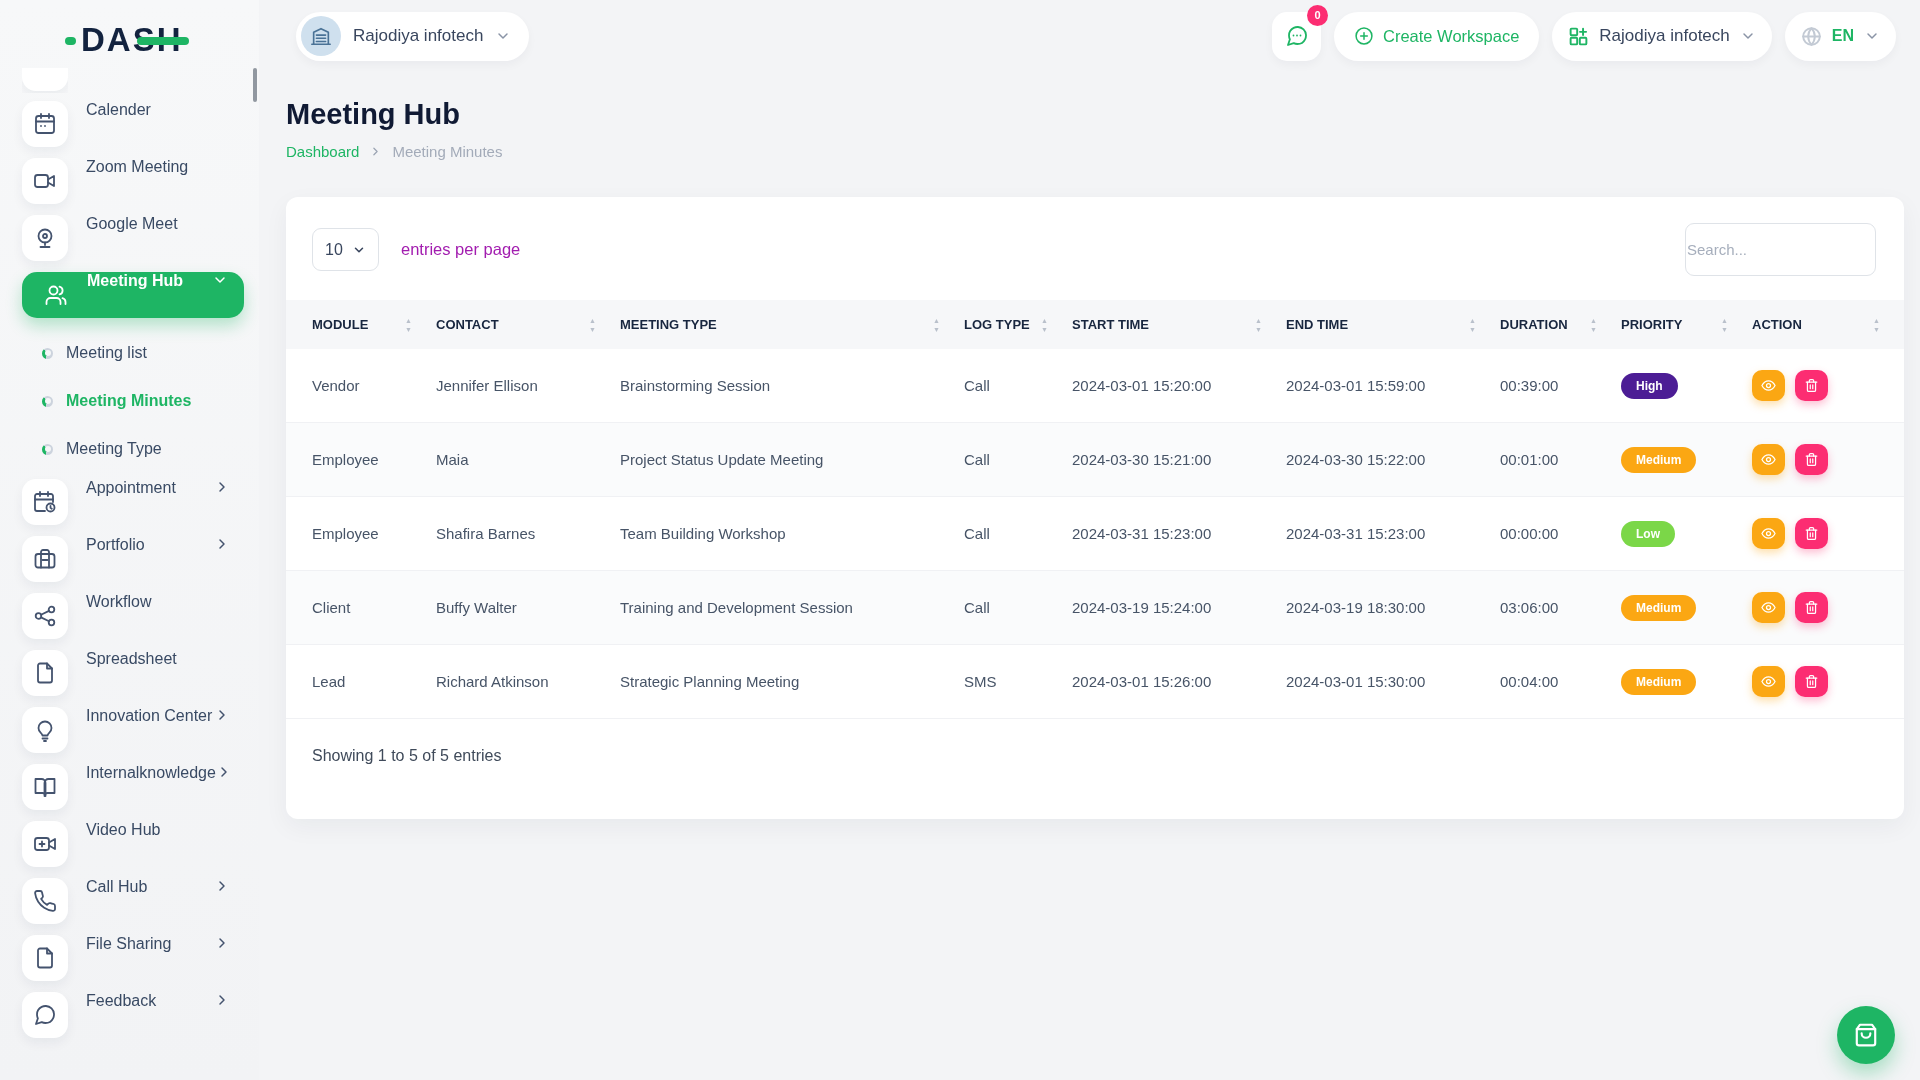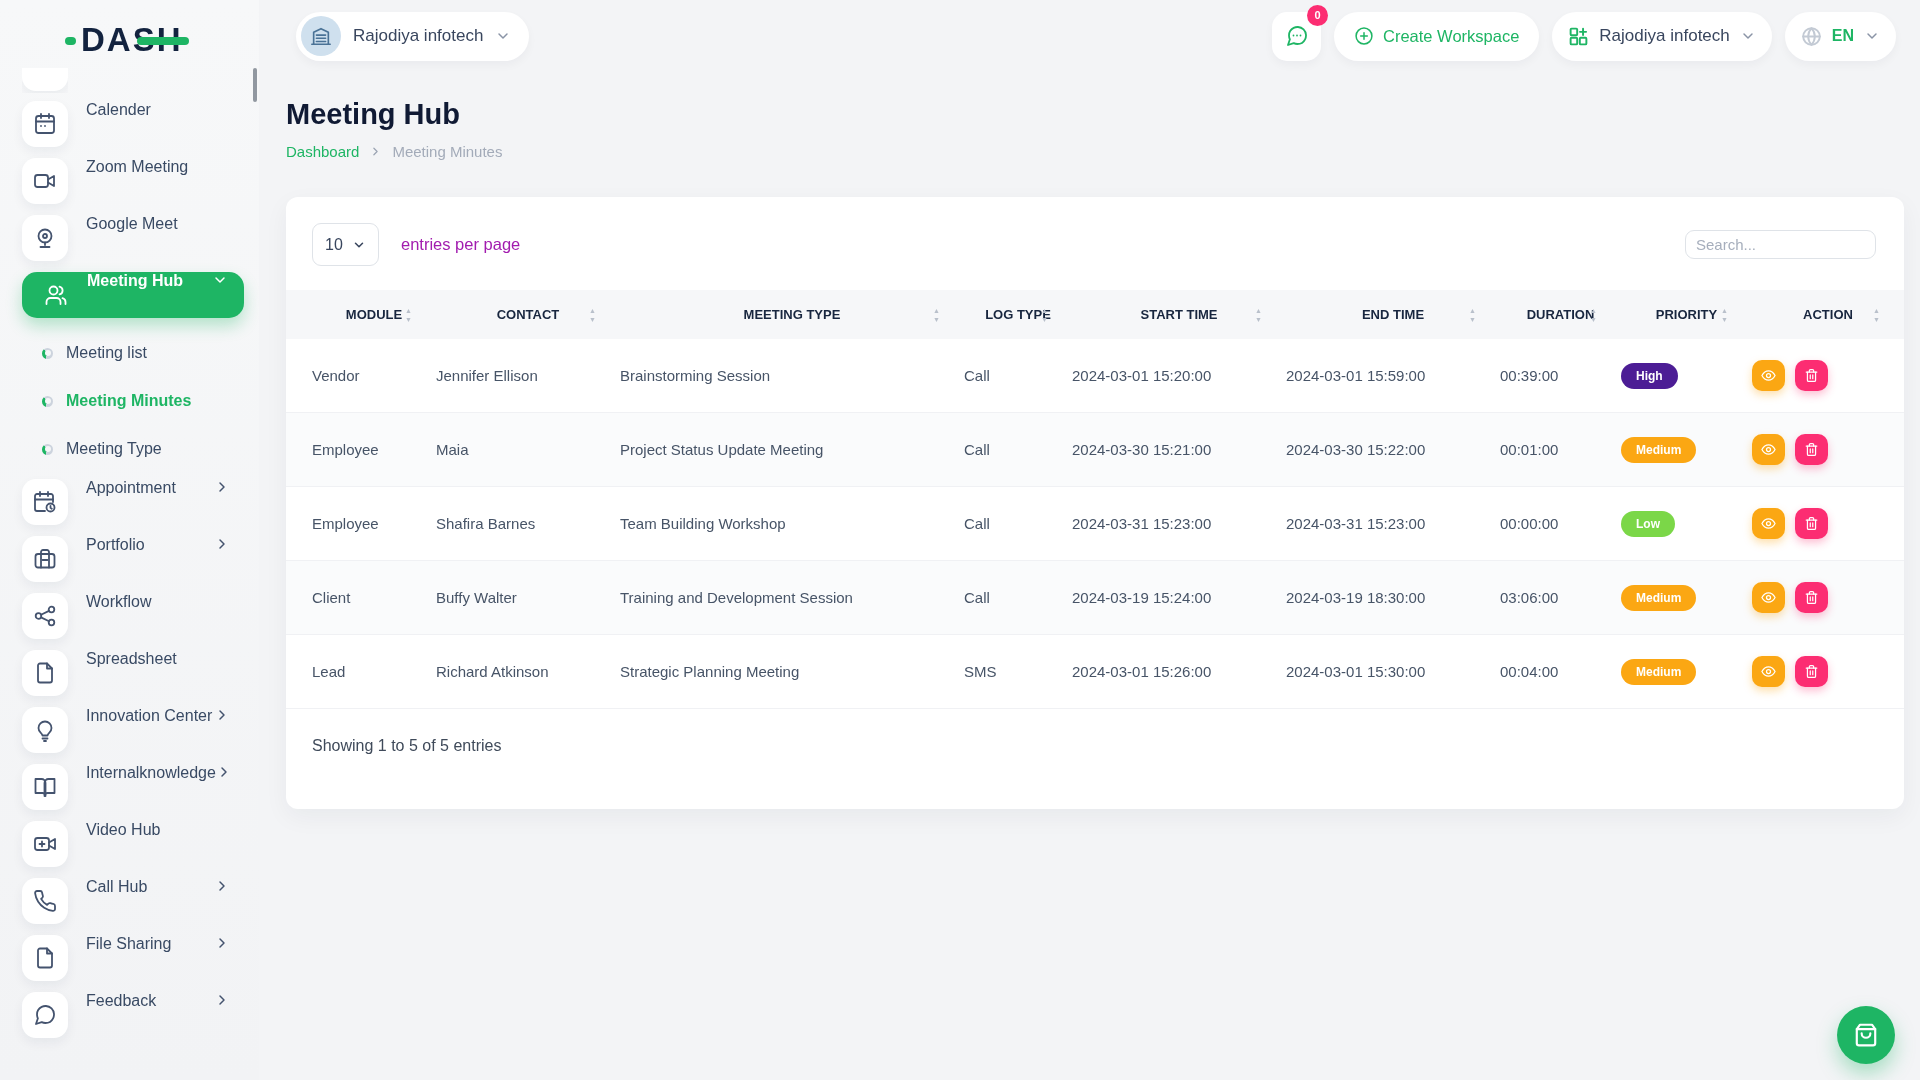--- a/index.html
+++ b/index.html
@@ -63,27 +63,27 @@
   .bc-link { color:#1eb564; cursor:pointer; text-decoration:none; }
   .bc-sep { color:#9aa3b2; font-size:13px; display:flex; }
   .bc-current { color:#a3abb9; }
 
   
   .card { margin-top:37px; background:#ffffff; border-radius:12px; box-shadow:0 8px 24px rgba(20,35,63,.05); width:1618px; padding-bottom:54px; }
   .controls { display:flex; align-items:center; padding:26px 28px 24px 26px; }
   .select { width:67px; height:43px; border:1px solid #dfe3e8; border-radius:9px; display:flex; align-items:center; justify-content:center; gap:9px; font-size:16px; color:#39465e; cursor:pointer; background:#fff; }
   .select .chev { color:#39465e; }
   .entries-label { margin-left:22px; font-size:16.5px; color:#a21caf; }
-  .search-input { margin-left:auto; width:191px; height:29px; border:1px solid #dfe3e8; border-radius:9px; padding:0 10px; font-size:15px; color:#4d7c0f; outline:none; font-family:inherit; background:#fff; }
+  .search-input { margin-left:auto; width:191px; height:53px; border:1px solid #dfe3e8; border-radius:9px; padding:0 1px; font-size:15px; color:#4d7c0f; outline:none; font-family:inherit; background:#fff; }
   .search-input::placeholder { color:#a6aebc; }
 
   table.data { width:100%; border-collapse:collapse; table-layout:fixed; }
   col.c1{width:150px} col.c2{width:184px} col.c3{width:344px} col.c4{width:108px}
   col.c5{width:214px} col.c6{width:214px} col.c7{width:121px} col.c8{width:131px} col.c9{width:auto}
-  thead th { background:#f6f7f9; font-size:13px; font-weight:700; color:#18263f; text-align:center; padding:17px 0; position:relative; }
+  thead th { background:#f6f7f9; font-size:13px; font-weight:700; color:#18263f; text-align:left; padding:17px 0; position:relative; }
   thead th:first-child, tbody td:first-child { padding-left:26px; }
   .sort { position:absolute; right:24px; top:50%; transform:translateY(-50%); display:flex; flex-direction:column; cursor:pointer; }
   .sort::before { content:"▲"; font-size:7px; line-height:7px; color:#b9c0cb; }
   .sort::after  { content:"▼"; font-size:7px; line-height:7px; color:#b9c0cb; margin-top:2px; }
   tbody td { font-size:15px; color:#475467; padding:21px 8px 21px 0; border-bottom:1px solid #f0f1f4; }
   tbody tr:nth-child(even) { background:#fafbfc; }
   .badge-pill { display:inline-block; padding:6px 15px; border-radius:13px; font-size:12px; font-weight:700; color:#ffffff; }
   .badge-high { background:#4c1d95; }
   .badge-medium { background:#fba713; }
   .badge-low { background:#7bd748; }

